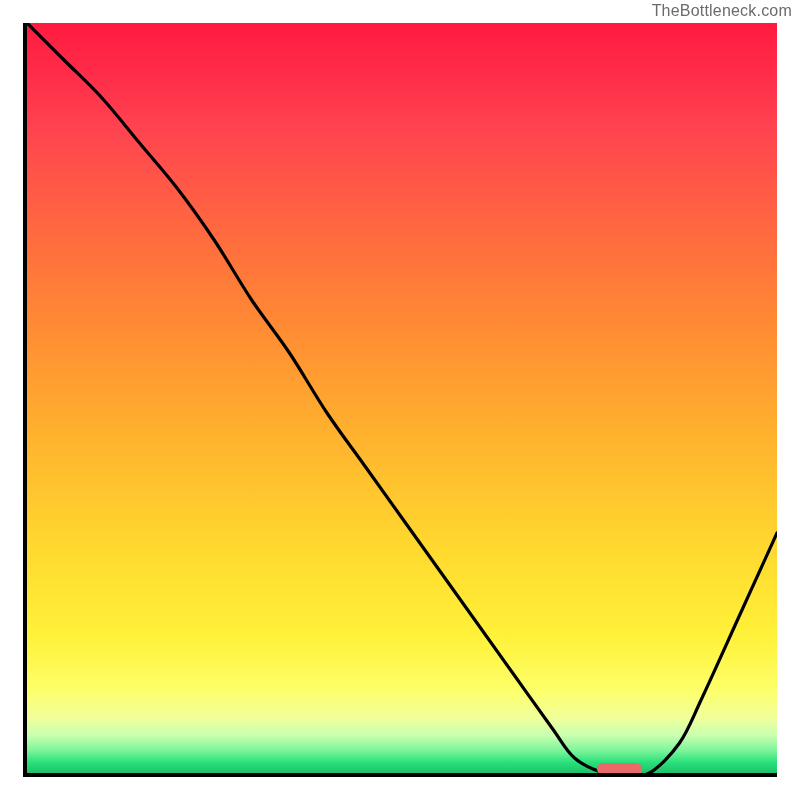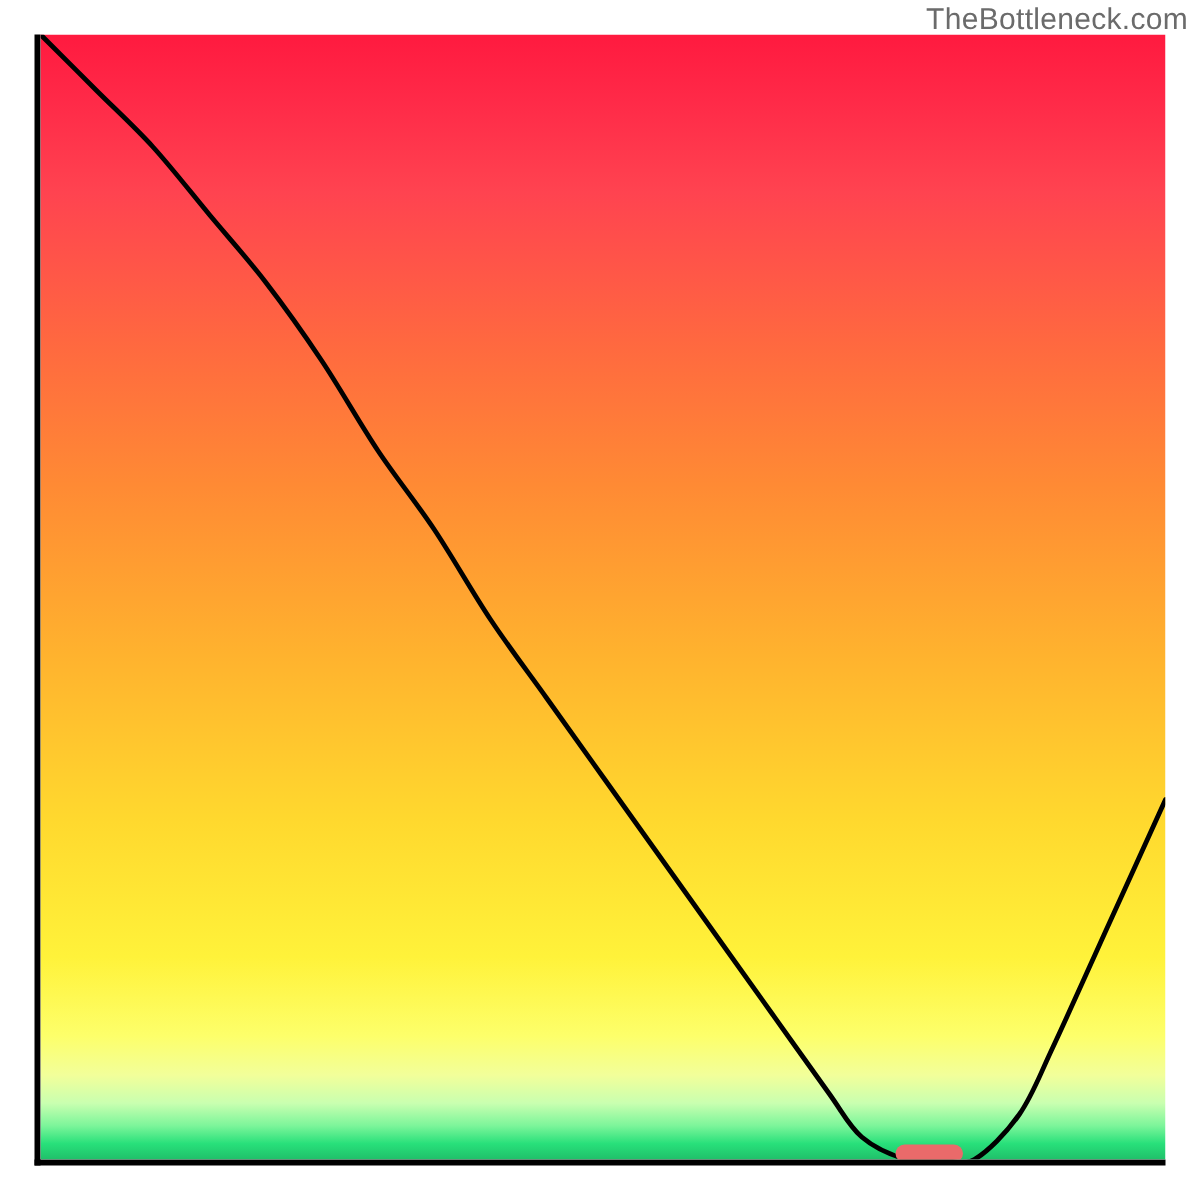--- a/index.html
+++ b/index.html
@@ -12,21 +12,21 @@
   }
   .container {
     position: relative;
     width: 800px;
     height: 800px;
   }
   .watermark {
     position: absolute;
     top: 2px;
     right: 8px;
-    font-size: 20px;
+    font-size: 16px;
     color: #6b6b6b;
     font-weight: 500;
     letter-spacing: 0.2px;
   }
   .plot-area {
     position: absolute;
     left: 23px;
     top: 23px;
     width: 754px;
     height: 754px;

